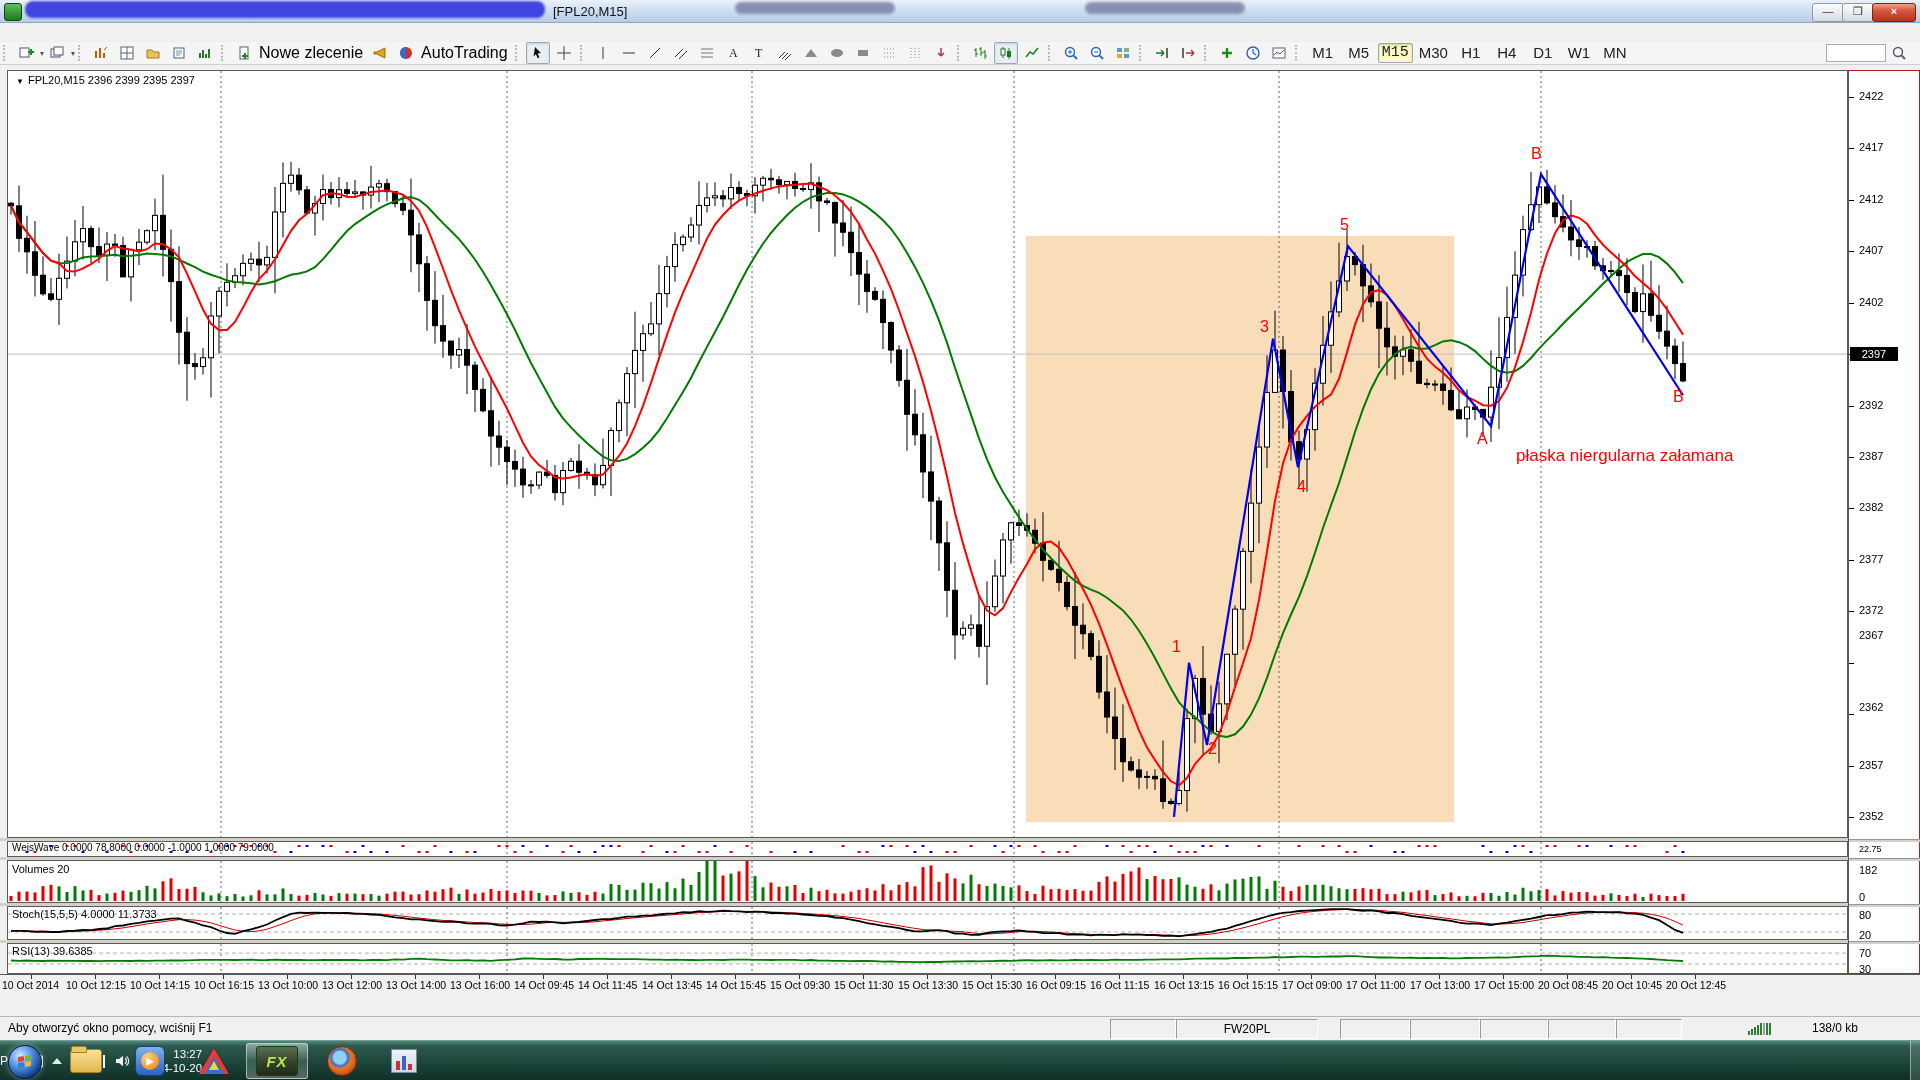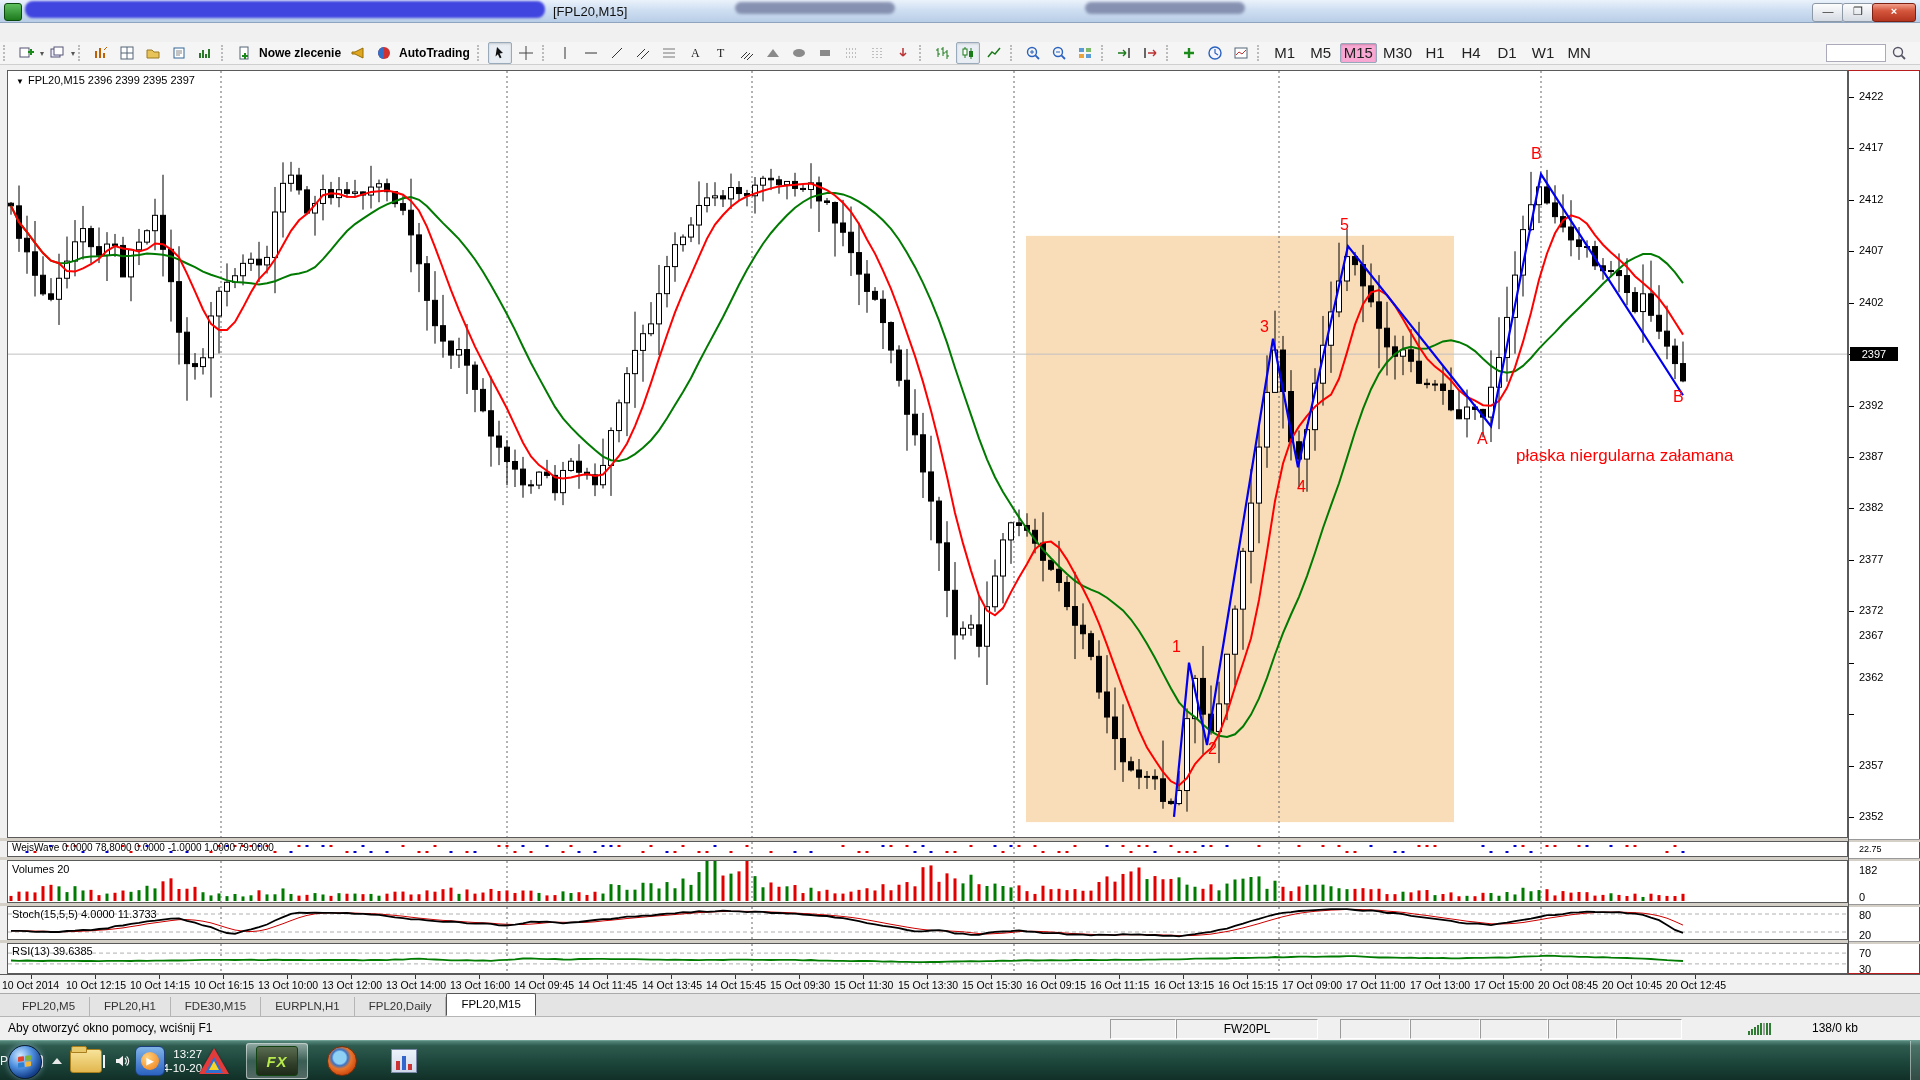--- a/index.html
+++ b/index.html
@@ -26,25 +26,25 @@
   .mdi-btn{display:inline-block;width:24px;height:16px;border:1px solid #aaa;background:#f0f0f0;
     font-size:10px;line-height:14px;text-align:center;vertical-align:top;margin-left:1px;color:#222;}
   
   .toolbar{left:0;top:42px;width:1920px;height:22px;background:#f5f5f5;border-bottom:1px solid #cfcfcf;
     display:flex;align-items:center;}
   .grip{width:5px;height:16px;margin:0 3px;border-left:2px dotted #bbb;}
   .tbtn{width:22px;height:20px;display:inline-flex;align-items:center;justify-content:center;
     border:1px solid transparent;border-radius:2px;margin:0 1px;background:transparent;}
   .tbtn.sel{border:1px solid #9ab;background:#e9eef5;box-shadow:inset 0 1px 2px rgba(0,0,0,.15);}
   .tbtn svg{display:block;}
-  .tlabel{font-size:12px;margin:0 4px 0 2px;white-space:nowrap;font-weight:bold;}
+  .tlabel{font-size:16px;margin:0 4px 0 2px;white-space:nowrap;}
   .dd{font-size:8px;color:#555;margin-left:1px;}
   .tf-btn{min-width:26px;height:18px;font-size:15px;line-height:18px;text-align:center;
     border:1px solid transparent;border-radius:2px;margin:0 1px;color:#222;padding:0 3px;}
-  .tf-btn.sel{border-color:#98a8bc;background:#f9a8d4;box-shadow:inset 0 1px 2px rgba(0,0,0,.2);}
+  .tf-btn.sel{border-color:#98a8bc;background:#fef9c3;box-shadow:inset 0 1px 2px rgba(0,0,0,.2);font-family:Liberation Mono, monospace;}
   .search-box{width:58px;height:16px;border:1px solid #aab;background:#fff;margin-left:4px;}
   
   .panel{left:7px;width:1841px;background:#fff;border:1px solid #5a5a5a;box-sizing:border-box;}
   .axis-col{left:1848px;top:70px;width:72px;height:904px;background:#fff;
     border:1px solid #b91c1c;border-left:1px solid #5a5a5a;box-sizing:border-box;}
   .ticklbl{position:absolute;left:10px;font-size:11px;color:#000;}
   .tickmark{position:absolute;left:0;width:5px;height:1px;background:#000;}
   .price-tag{position:absolute;left:1px;width:48px;height:14px;background:#000;color:#fff;
     font-size:11px;line-height:14px;text-align:center;}
   .axis-divider{position:absolute;left:0;width:71px;height:2px;background:#d4d0c8;border-top:1px solid #999;}
@@ -1228,21 +1228,21 @@
       <span class="ticklbl" style="top: 378.975px;">2387</span>
       <i class="tickmark" style="top: 437.4px;"></i>
       <span class="ticklbl" style="top: 430.4px;">2382</span>
       <i class="tickmark" style="top: 488.825px;"></i>
       <span class="ticklbl" style="top: 481.825px;">2377</span>
       <i class="tickmark" style="top: 540.25px;"></i>
       <span class="ticklbl" style="top: 533.25px;">2372</span>
       <i class="tickmark" style="top: 591.675px;"></i>
       <span class="ticklbl" style="top: 558px;">2367</span>
       <i class="tickmark" style="top: 643.1px;"></i>
-      <span class="ticklbl" style="top: 600px;">2362</span>
+      <span class="ticklbl" style="top: 630px;">2362</span>
       <i class="tickmark" style="top: 694.525px;"></i>
       <span class="ticklbl" style="top: 687.525px;">2357</span>
       <i class="tickmark" style="top: 745.95px;"></i>
       <span class="ticklbl" style="top: 738.95px;">2352</span>
       <div class="price-tag" style="top: 276.125px;">2397</div>
       <div class="axis-divider" style="top: 768px;"></div>
       <div class="axis-divider" style="top: 787px;"></div>
       <div class="axis-divider" style="top: 833px;"></div>
       <div class="axis-divider" style="top: 870px;"></div>
       <div class="axis-divider" style="top: 904px;"></div>
@@ -1317,28 +1317,20 @@
       <i class="time-tick" style="left: 1503px;"></i>
       <span class="time-lbl" style="left: 1474px;">17 Oct 15:00</span>
       <i class="time-tick" style="left: 1567px;"></i>
       <span class="time-lbl" style="left: 1538px; text-align: center;">20 Oct 08:45</span>
       <i class="time-tick" style="left: 1631px;"></i>
       <span class="time-lbl" style="left: 1602px;">20 Oct 10:45</span>
       <i class="time-tick" style="left: 1695px;"></i>
       <span class="time-lbl" style="left: 1666px;">20 Oct 12:45</span>
     </div>
 
-  <div class="abs tabs" id="tabs">
-      <span class="tab">FPL20,M5</span>
-      <span class="tab">FPL20,H1</span>
-      <span class="tab">FDE30,M15</span>
-      <span class="tab">EURPLN,H1</span>
-      <span class="tab">FPL20,Daily</span>
-      <span class="tab active">FPL20,M15</span>
-    </div>
 
   <div class="abs statusbar">
     <span class="abs" style="left:8px;top:4px;">Aby otworzyć okno pomocy, wciśnij F1</span>
     <span class="status-cell" style="left:1110px;width:64px;"></span>
     <span class="status-cell" style="left:1176px;width:140px;">FW20PL</span>
     <span class="status-cell" style="left:1340px;width:68px;"></span>
     <span class="status-cell" style="left:1410px;width:68px;"></span>
     <span class="status-cell" style="left:1480px;width:66px;"></span>
     <span class="status-cell" style="left:1548px;width:66px;"></span>
     <span class="status-cell" style="left:1616px;width:64px;"></span>

